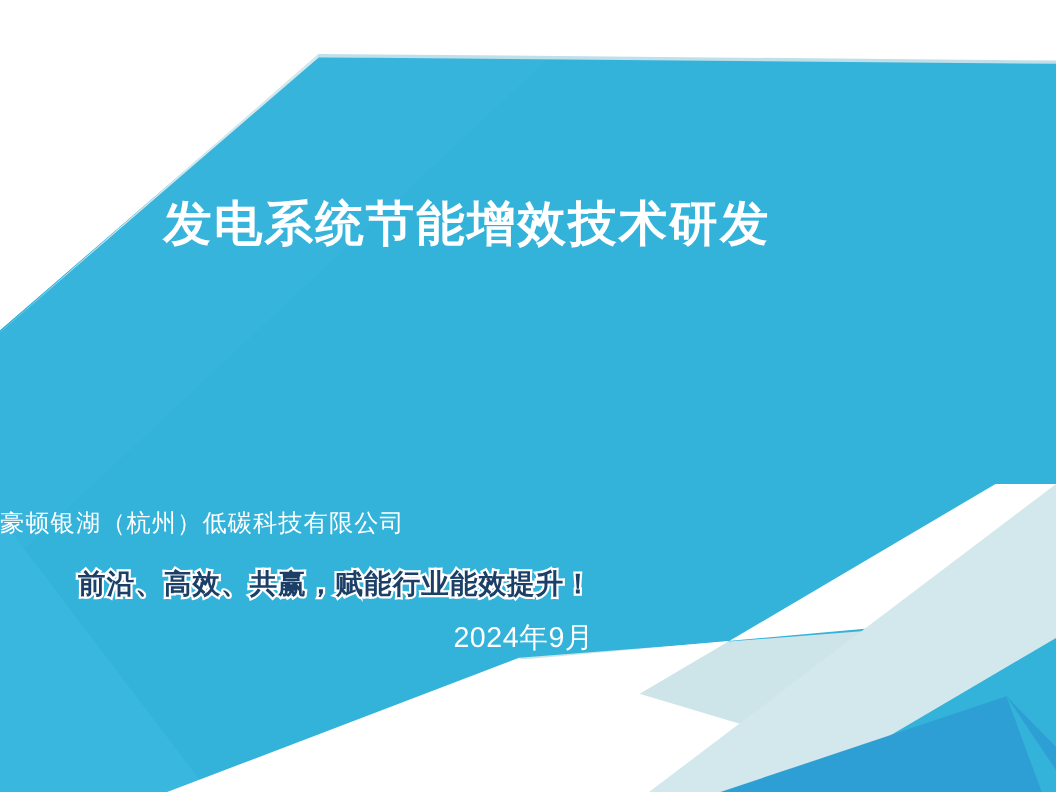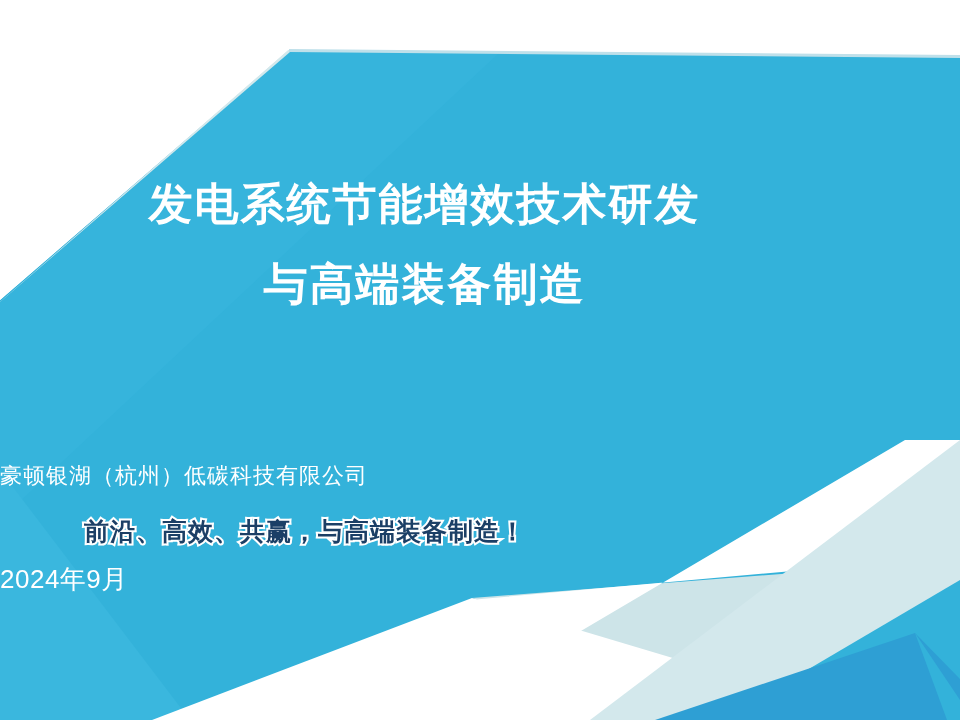--- a/index.html
+++ b/index.html
@@ -86,21 +86,21 @@
        0 0 1px #ffffff,
        1px 1px 0 #ffffff,
       -1px -1px 0 #ffffff;
   }
 
   #date-line {
     position: absolute;
     left: 0;
     top: 562px;
     width: 540px;
-    text-align: left;
+    text-align: right;
     color: #ffffff;
     font-size: 26px;
     font-weight: normal;
     letter-spacing: 0.5px;
     line-height: 34px;
     white-space: nowrap;
   }
 </style>
 </head>
 <body>
@@ -136,24 +136,23 @@
     <polygon fill="#ffffff" points="0,0 960,0 960,55 289,49 0,300"></polygon>
 
     <polygon fill="#bfe0ea" points="289,49 960,55 960,58 289,52"></polygon>
 
   </svg>
 
   <div class="text-layer">
 
     <div id="title-block">
       <span class="title-line" id="title-line-1">发电系统节能增效技术研发</span>
-      <span class="title-line" id="title-line-2">与高端装备制造</span>
     </div>
 
     <div id="company-name">豪顿银湖（杭州）低碳科技有限公司</div>
 
-    <div id="slogan">前沿、高效、共赢，与高端装备制造！</div>
+    <div id="slogan">前沿、高效、共赢，赋能行业能效提升！</div>
 
     <div id="date-line">2024年9月</div>
 
   </div>
 
 </div>
 
 </body></html>

